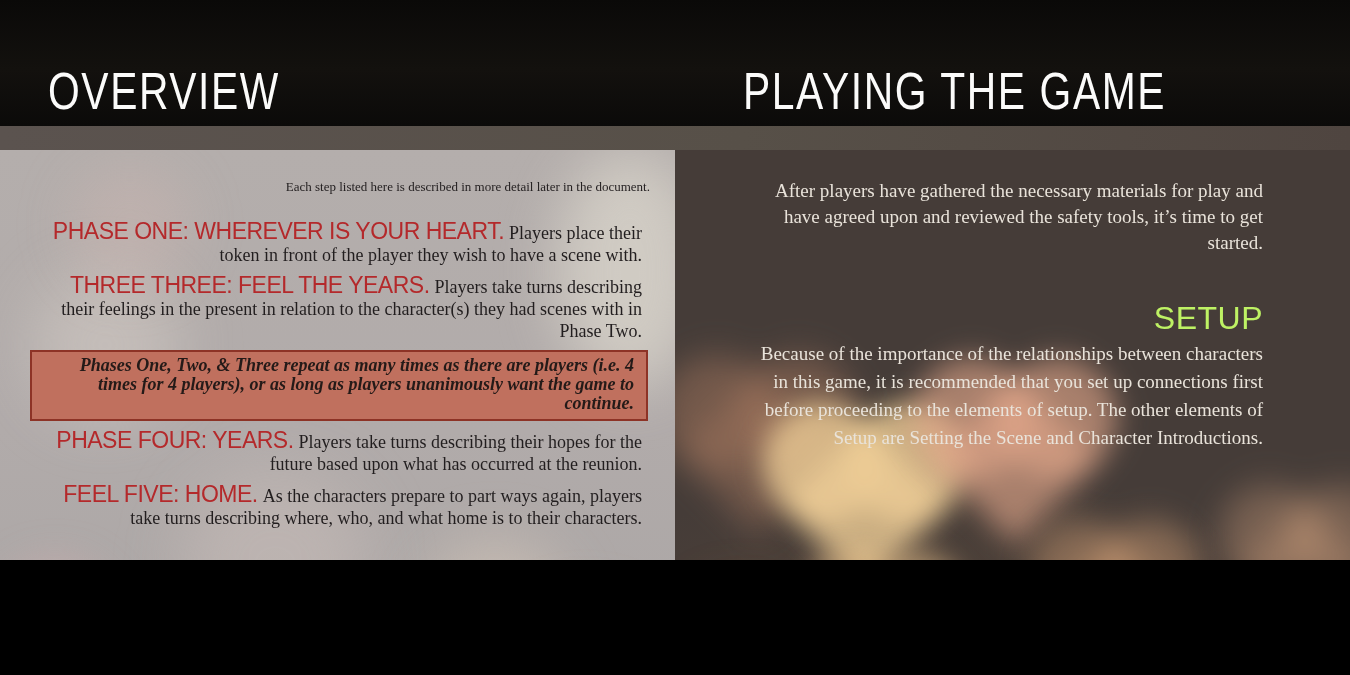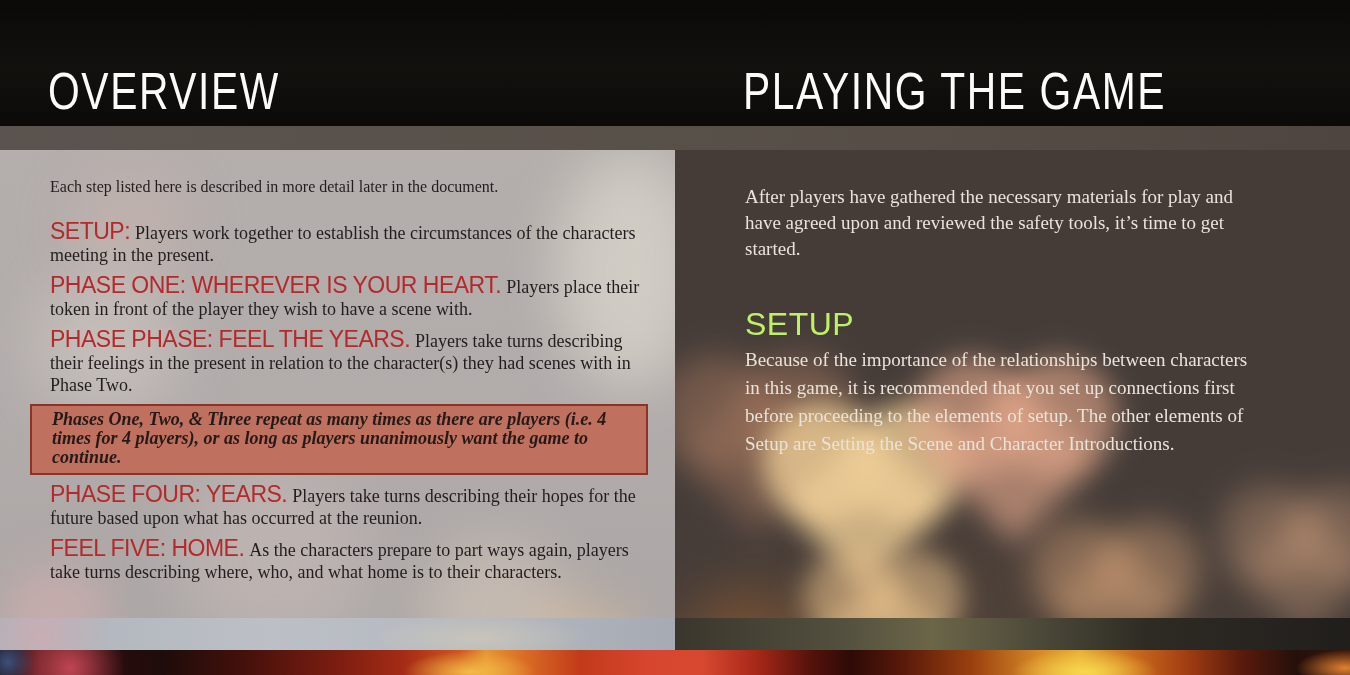--- a/index.html
+++ b/index.html
@@ -1,17 +1,17 @@
 <!DOCTYPE html>
 <html><head>
 <meta charset="utf-8">
 <style>
   html,body{margin:0;padding:0;background:#000;}
-  .page{position:relative;width:1350px;height:675px;overflow:hidden;background:#0d0b0a;
-        font-family:"Liberation Serif", serif;}
+  .page{position:relative;width:1350px;height:560px;overflow:hidden;background:#0d0b0a;
+        font-family:"Liberation Serif", serif;text-align:right;}
 
   
   .bottom-photo-strip{position:absolute;left:0;top:650px;width:1350px;height:25px;z-index:1;
     background:
       radial-gradient(circle 26px at 8px 12px, #3e4f78 0%, rgba(62,79,120,0) 100%),
       radial-gradient(circle 55px at 70px 18px, #c04552 0%, rgba(192,69,82,0) 100%),
       radial-gradient(ellipse 95px 30px at 470px 22px, #f2bc46 0%, rgba(242,188,70,0) 70%),
       radial-gradient(ellipse 105px 32px at 1085px 22px, #f8d84e 0%, rgba(248,216,78,0) 70%),
       radial-gradient(ellipse 70px 26px at 1345px 18px, #e08030 0%, rgba(224,128,48,0) 70%),
       linear-gradient(90deg,#1a1420 0%,#5a1a1e 3%,#2a0d0e 8%,#1e0c0a 12%,#44100b 18%,
@@ -54,32 +54,32 @@
 
   
   .page-title{position:absolute;z-index:5;margin:0;color:#fbfbfa;
     font-family:"Liberation Sans", sans-serif;font-weight:400;font-size:51px;
     letter-spacing:2px;transform:scaleX(.8);transform-origin:left top;white-space:nowrap;}
   .title-left{left:48px;top:62px;}
   .title-right{left:743px;top:62px;}
 
   
   .left-intro{position:absolute;z-index:5;left:50px;top:176px;width:600px;
-    font-size:16px;color:#221e1f;line-height:22px;}
+    font-size:13px;color:#221e1f;line-height:22px;}
   .left-steps{position:absolute;z-index:5;left:50px;top:220px;width:592px;
     font-size:18px;color:#221e1f;line-height:22px;}
   .left-steps p{margin:0 0 8px 0;}
   .step-label{font-family:"Liberation Sans", sans-serif;color:#b4292b;font-size:23px;
     line-height:1;letter-spacing:-.5px;margin-right:5px;}
   .callout{box-sizing:border-box;width:618px;margin:8px 16px 8px -20px;
     padding:4px 12px 6px 20px;background:#c0705e;border:2px solid #8d3326;
     font-weight:bold;font-style:italic;font-size:18px;line-height:19px;color:#241a18;}
 
   
-  .right-content{position:absolute;z-index:5;left:745px;top:184px;width:518px;color:#e9e3da;}
+  .right-content{position:absolute;z-index:5;left:745px;top:178px;width:518px;color:#e9e3da;}
   .right-intro{margin:0;font-size:19px;line-height:26px;}
   .section-heading{margin:44px 0 0 0;font-family:"Liberation Sans", sans-serif;
     font-weight:400;font-size:32px;line-height:36px;color:#bef264;letter-spacing:.5px;}
   .section-body{margin:4px 0 0 0;font-size:19px;line-height:28px;}
 </style>
 </head>
 <body>
 
 <div class="page">
 
@@ -113,23 +113,22 @@
   <div class="bottom-band-left"></div>
   <div class="bottom-band-right"></div>
 
   <div class="header-band"></div>
   <h1 class="page-title title-left">OVERVIEW</h1>
   <h1 class="page-title title-right">PLAYING THE GAME</h1>
 
   <div class="left-intro">Each step listed here is described in more detail later in the document.</div>
 
   <div class="left-steps">
-    <p><span class="step-label">SETUP:</span><span>Players work together to establish the circumstances of the characters meeting in the present.</span></p>
     <p><span class="step-label">PHASE ONE: WHEREVER IS YOUR HEART.</span><span>Players place their token in front of the player they wish to have a scene with.</span></p>
-    <p><span class="step-label">PHASE PHASE: FEEL THE YEARS.</span><span>Players take turns describing their feelings in the present in relation to the character(s) they had scenes with in Phase Two.</span></p>
+    <p><span class="step-label">THREE THREE: FEEL THE YEARS.</span><span>Players take turns describing their feelings in the present in relation to the character(s) they had scenes with in Phase Two.</span></p>
     <div class="callout">Phases One, Two, &amp; Three repeat as many times as there are players (i.e. 4 times for 4 players), or as long as players unanimously want the game to continue.</div>
     <p><span class="step-label">PHASE FOUR: YEARS.</span><span>Players take turns describing their hopes for the future based upon what has occurred at the reunion.</span></p>
     <p><span class="step-label">FEEL FIVE: HOME.</span><span>As the characters prepare to part ways again, players take turns describing where, who, and what home is to their characters.</span></p>
   </div>
 
   <div class="right-content">
     <p class="right-intro">After players have gathered the necessary materials for play and have agreed upon and reviewed the safety tools, it’s time to get started.</p>
     <h2 class="section-heading">SETUP</h2>
     <p class="section-body">Because of the importance of the relationships between characters in this game, it is recommended that you set up connections first before proceeding to the elements of setup. The other elements of Setup are Setting the Scene and Character Introductions.</p>
   </div>

